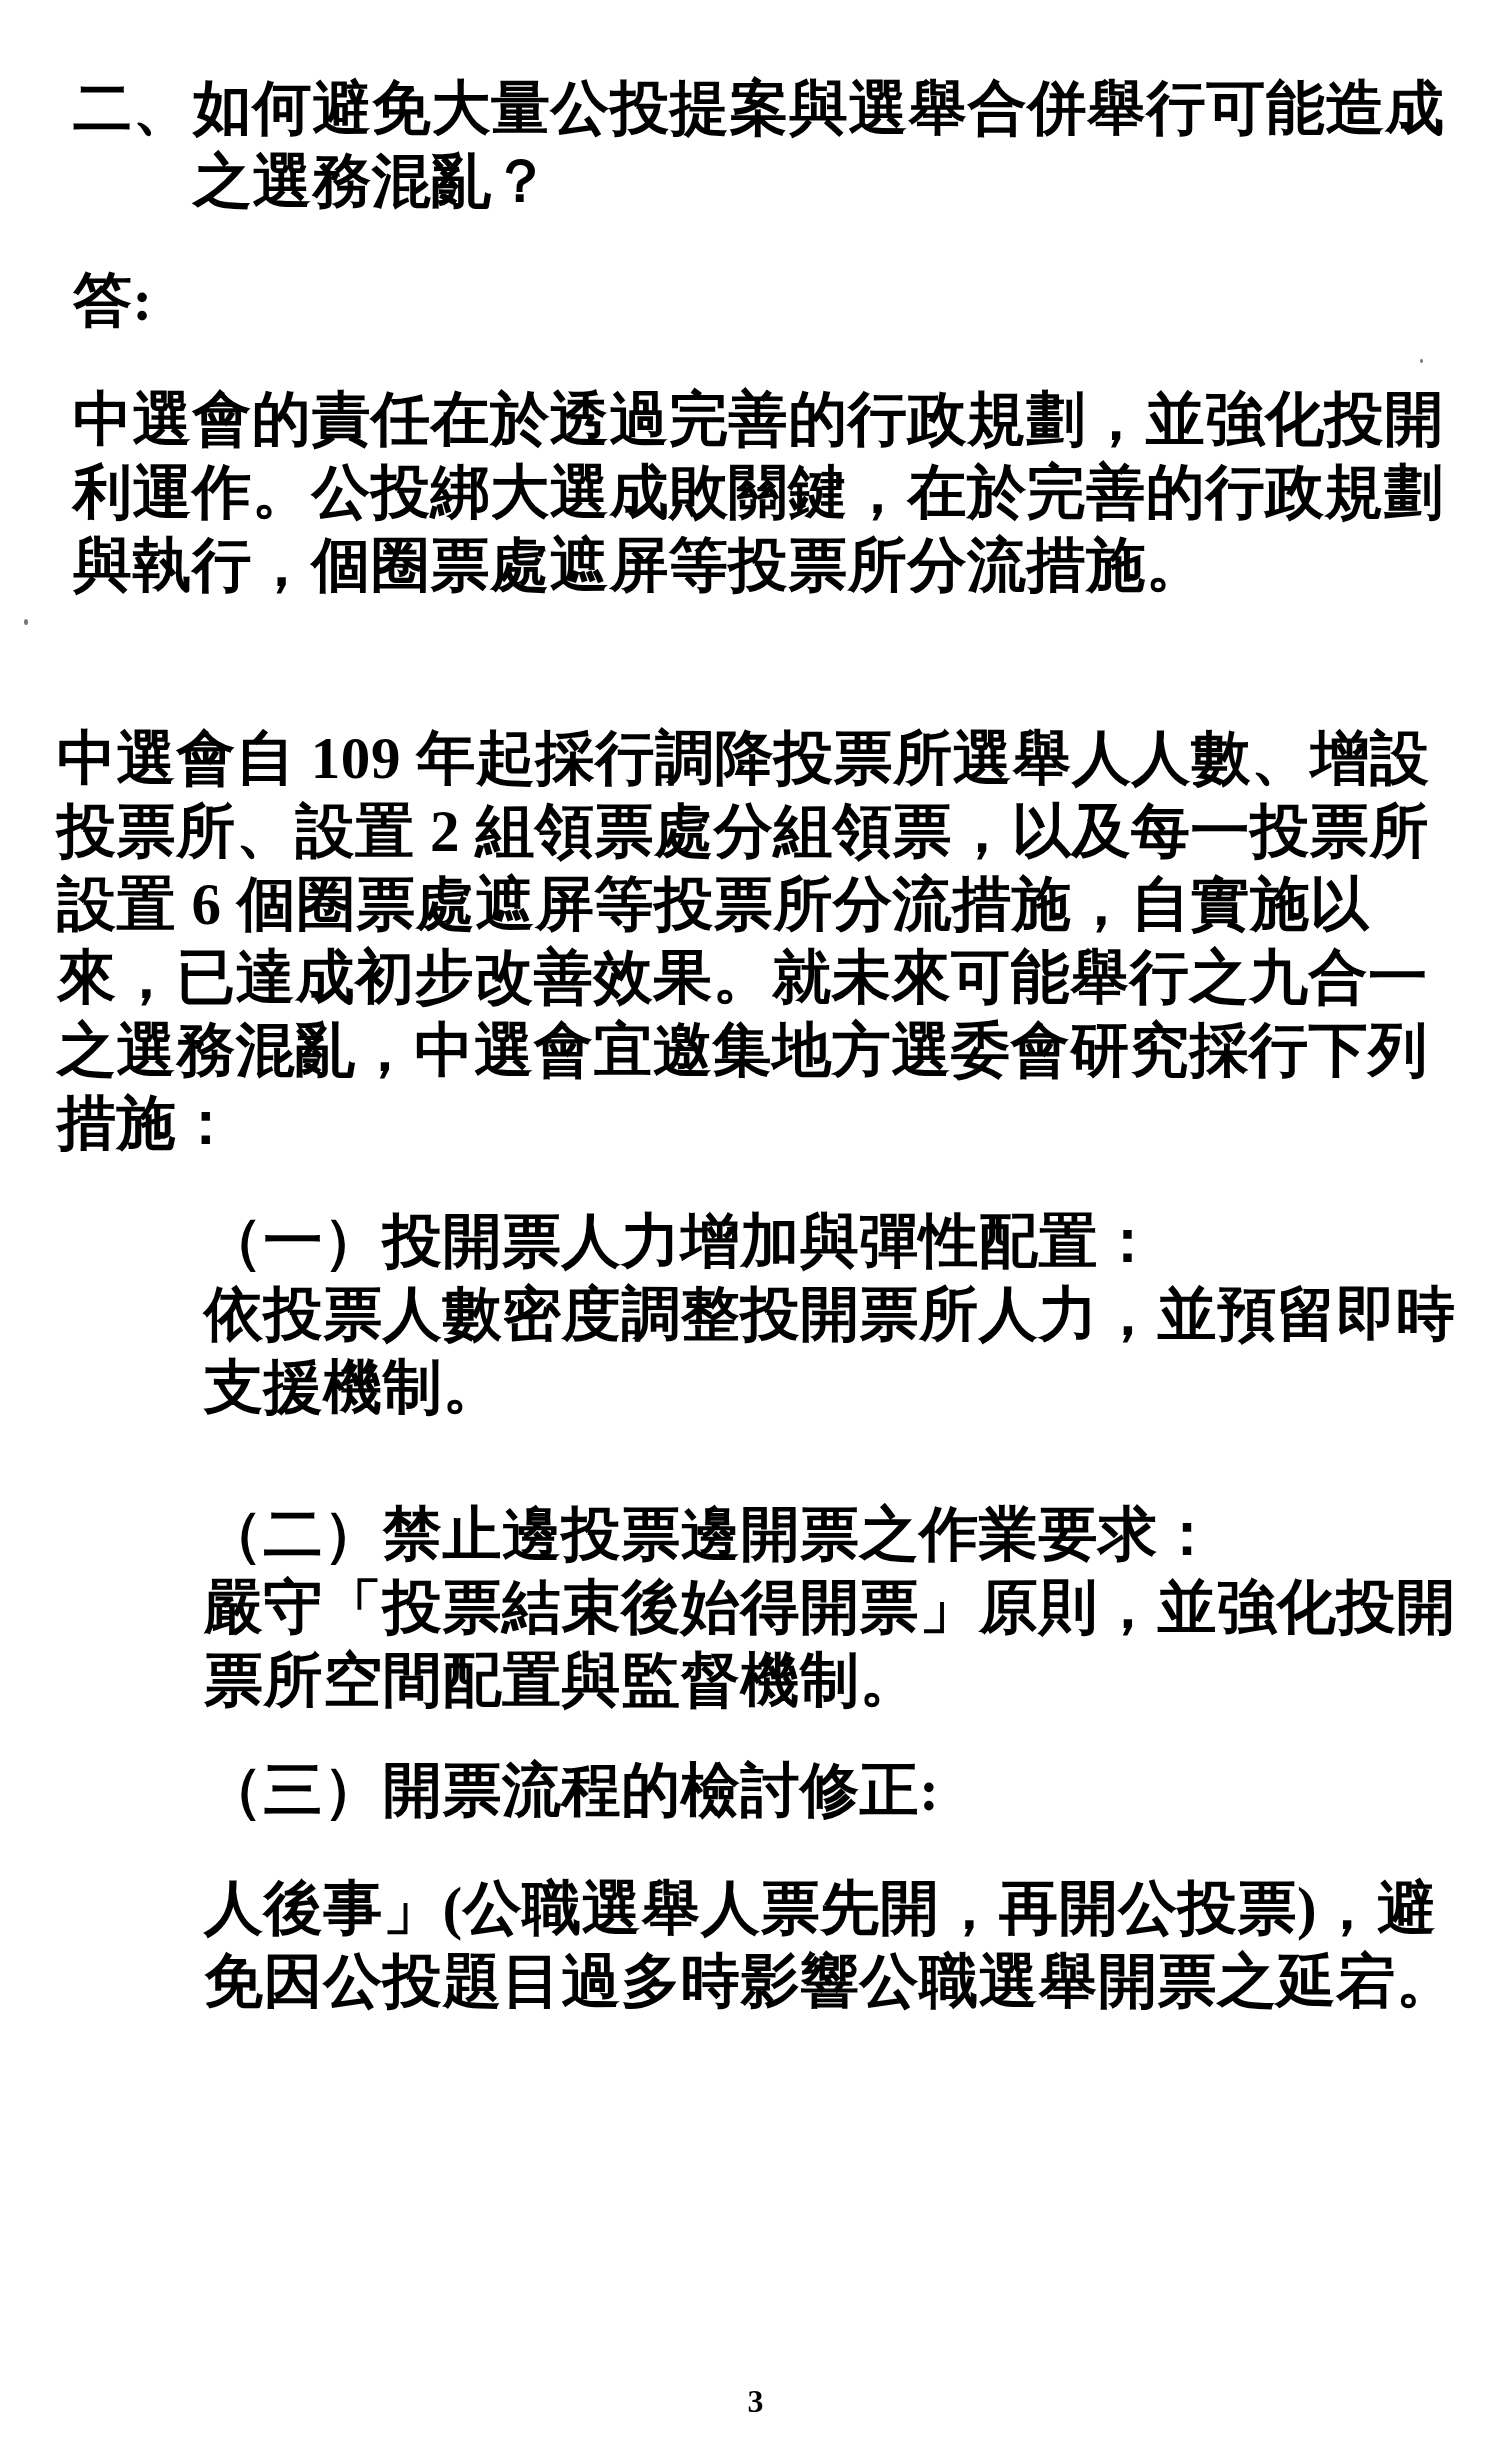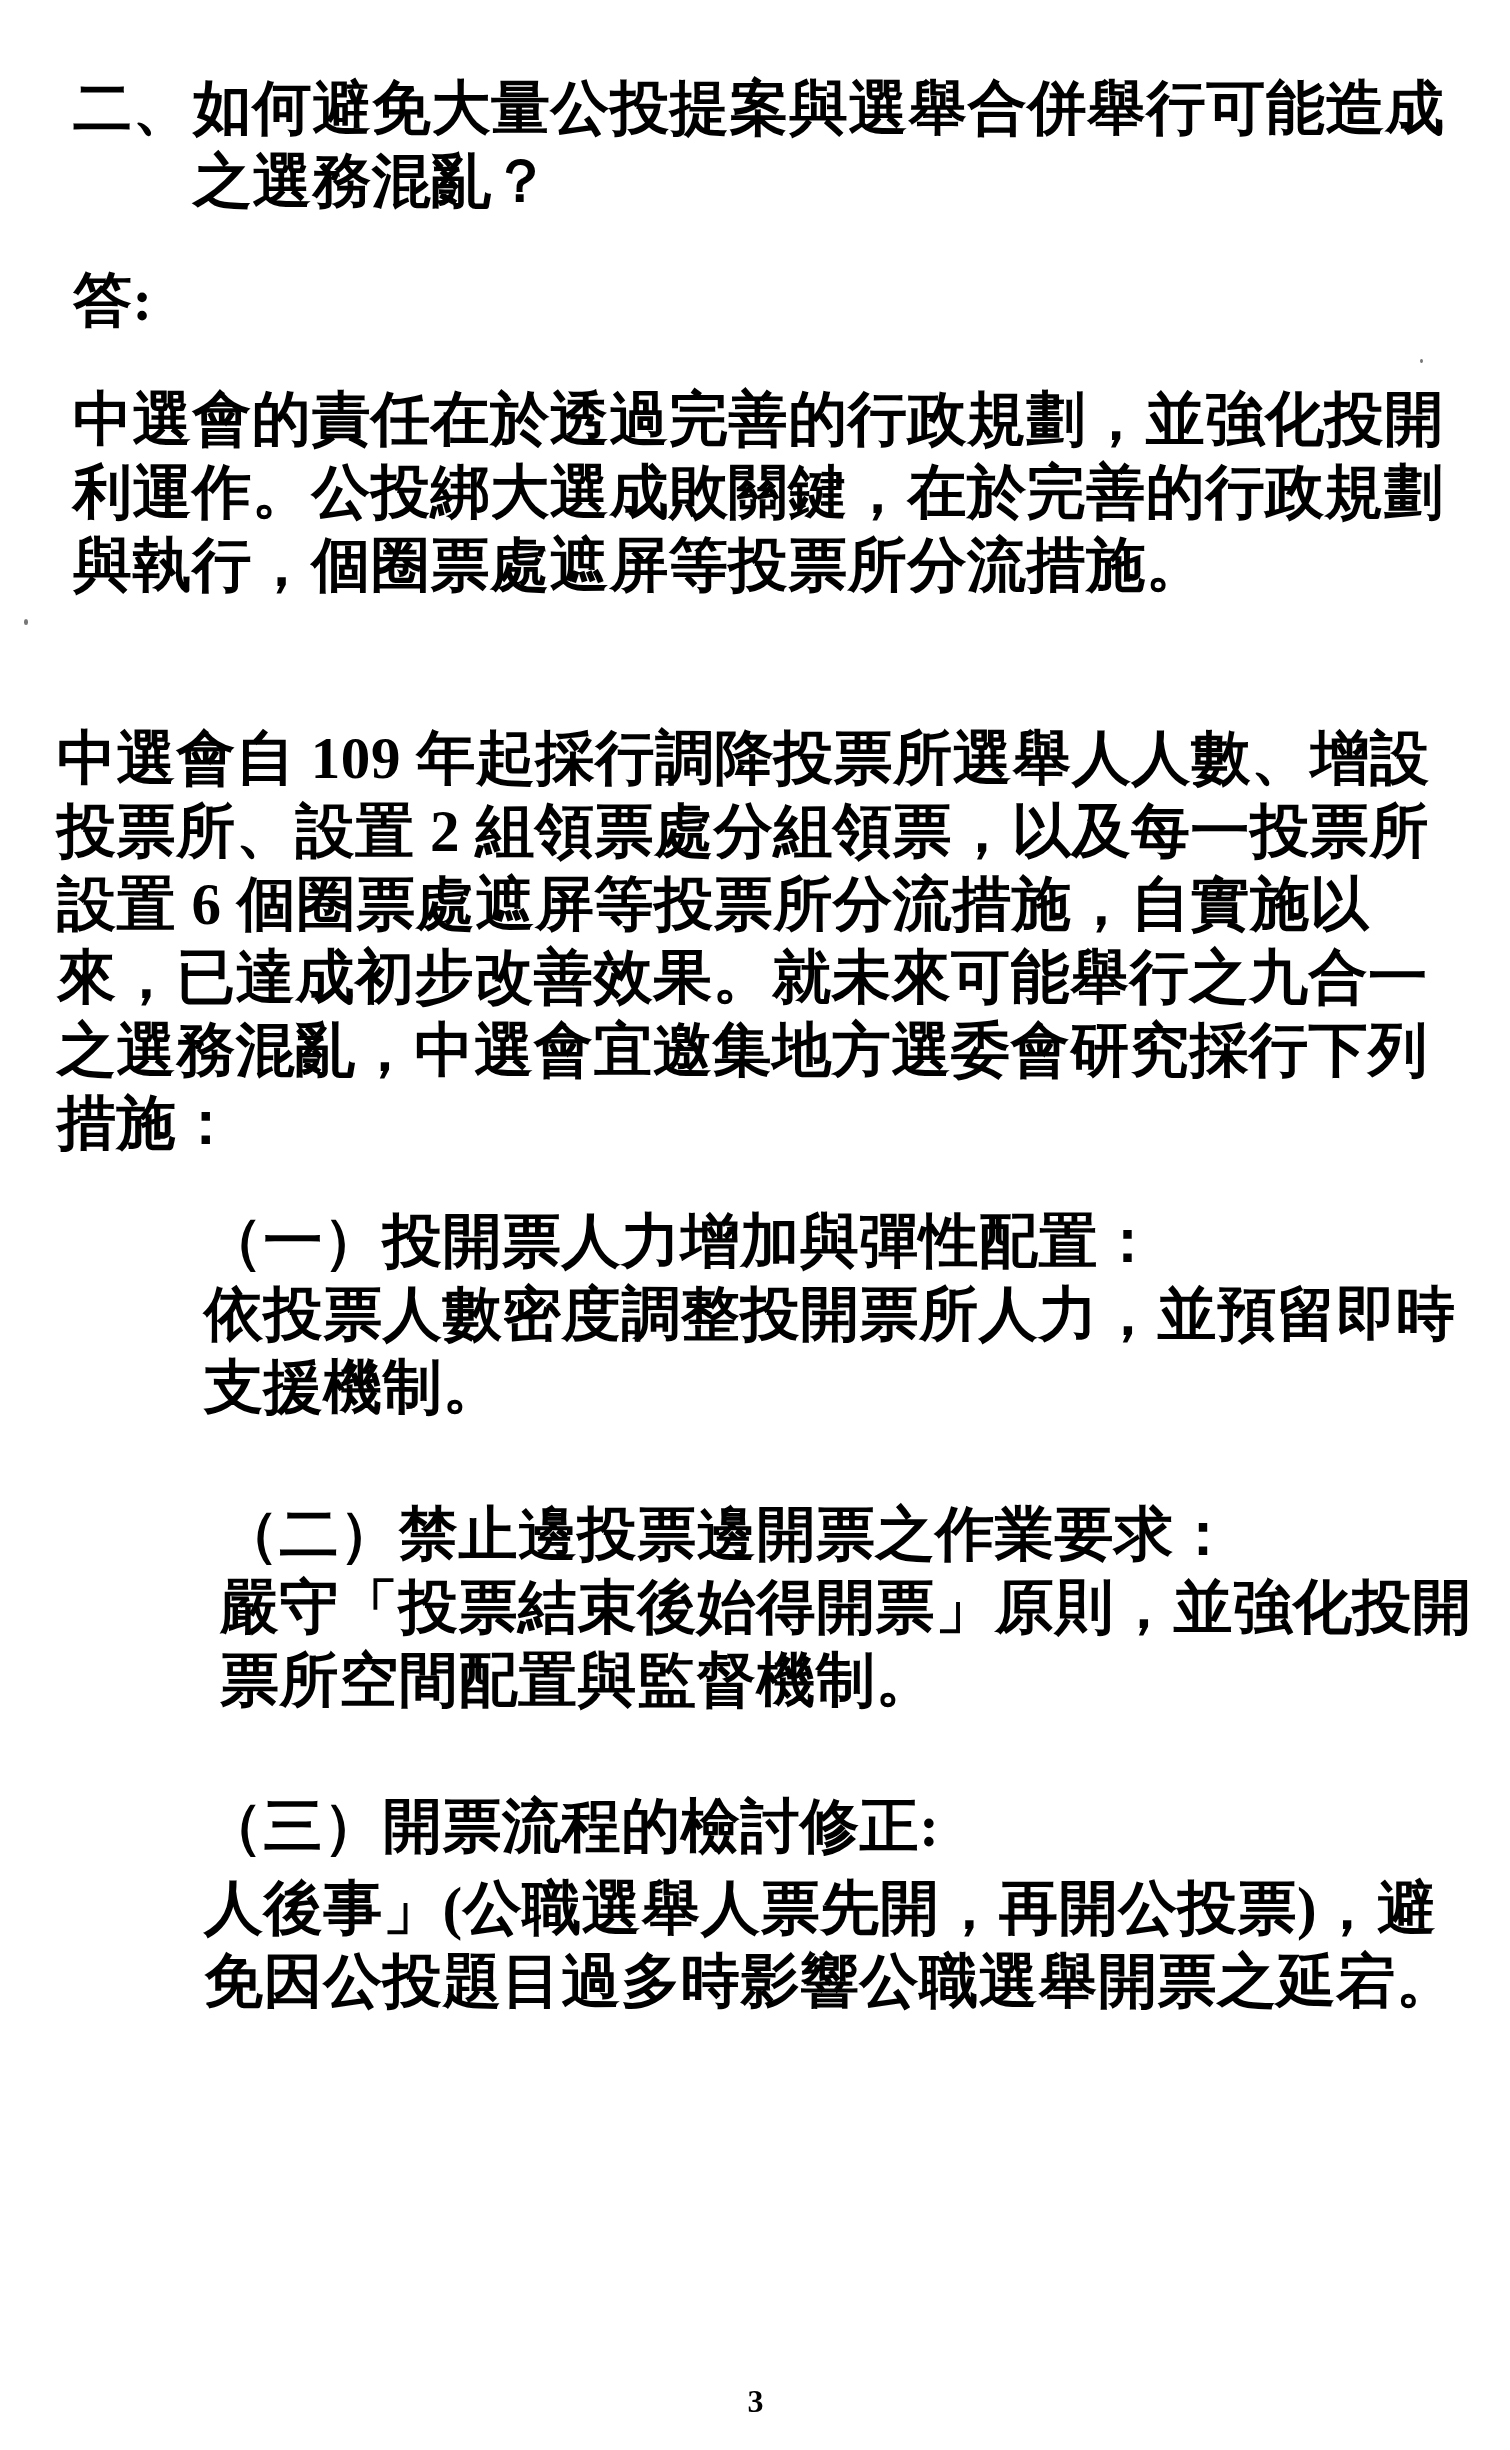--- a/index.html
+++ b/index.html
@@ -29,22 +29,22 @@
     left: 73px;
     top: 72px;
     display: flex;
     align-items: flex-start;
   }
   .q-label { width: 120px; flex: 0 0 120px; }
   .answer  { left: 73px; top: 264px; }
   .para-1  { left: 73px; top: 383px; }
   .para-2  { left: 57px; top: 722px; }
   .item-1  { left: 204px; top: 1205px; }
-  .item-2  { left: 204px; top: 1498px; margin-left: 16px; }
-  .item-3-heading { left: 204px; top: 1754px; margin-top: 36px; }
+  .item-2  { left: 204px; top: 1498px; }
+  .item-3-heading { left: 204px; top: 1754px; }
   .item-3-body    { left: 204px; top: 1872px; }
   .page-number {
     position: absolute;
     left: 0;
     top: 2383px;
     width: 1511px;
     text-align: center;
     font-size: 32px;
     line-height: 37px;
     font-weight: 700;

